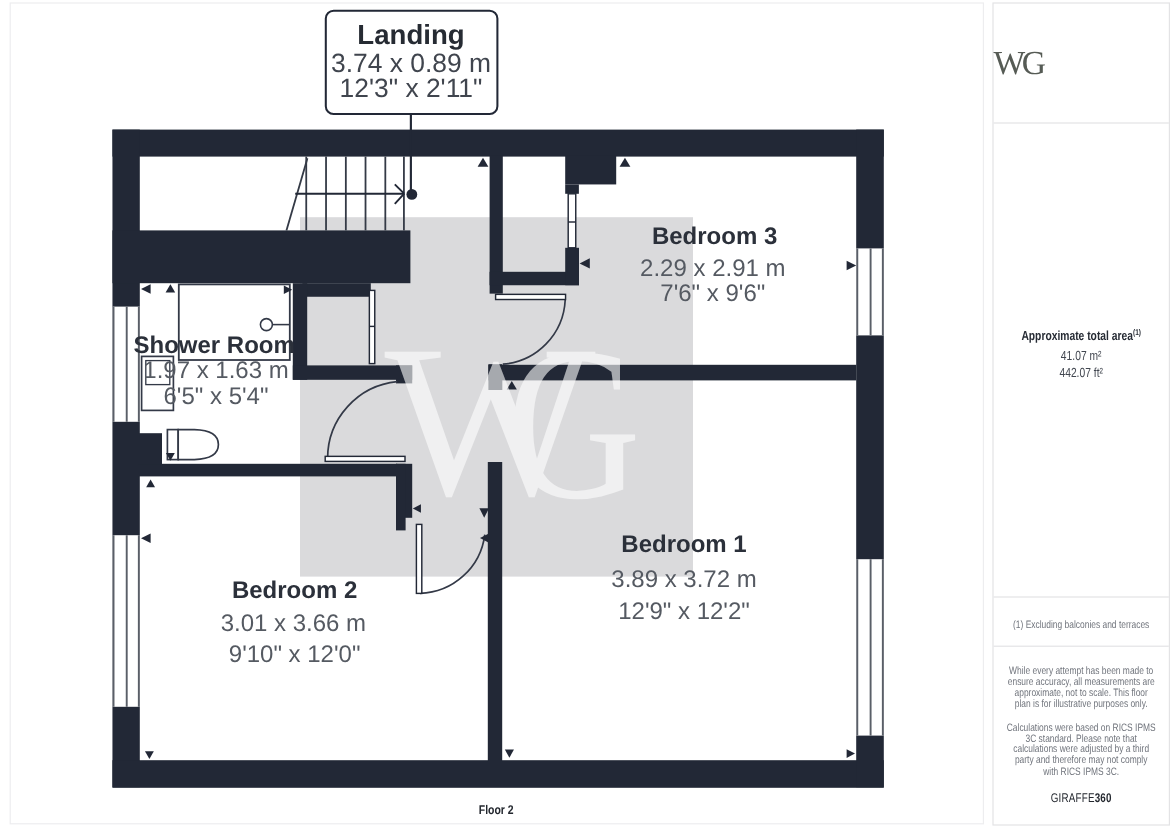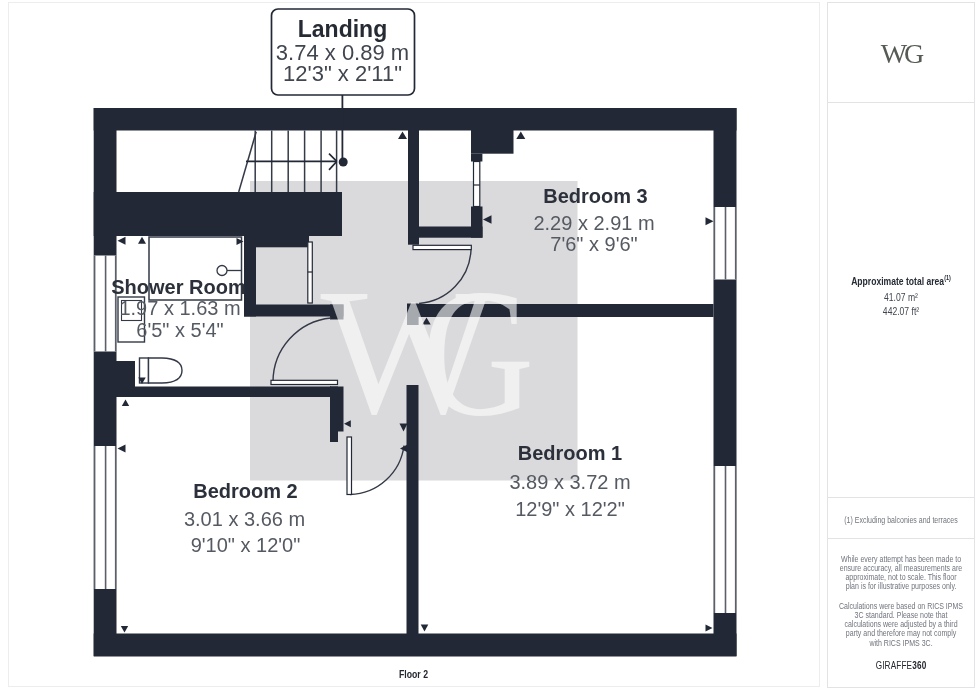--- a/index.html
+++ b/index.html
@@ -12,21 +12,21 @@
 <div class="abs" style="left:8px;top:2px;width:812px;height:685px;border:1px solid #ededef;box-sizing:border-box;"></div>
 
 <div class="abs" style="left:827px;top:2px;width:148px;height:686px;border:1px solid #e3e3e5;box-sizing:border-box;"></div>
 
 <div class="abs" style="left:828px;top:102px;width:146px;height:1px;background:#e3e3e5;"></div>
 
 <div class="abs" style="left:828px;top:497px;width:146px;height:1px;background:#e3e3e5;"></div>
 
 <div class="abs" style="left:828px;top:538px;width:146px;height:1px;background:#e3e3e5;"></div>
 
-<div class="abs" style="left:828px;top:38px;width:146px;text-align:center;font-family:'Liberation Serif',serif;font-size:28px;color:#565b55;letter-spacing:-3px;">WG</div>
+<div class="abs" style="left:828px;top:38px;width:146px;text-align:left;font-family:'Liberation Serif',serif;font-size:28px;color:#565b55;letter-spacing:-3px;">WG</div>
 
 <div class="abs" style="left:813px;top:273.5px;width:176px;text-align:center;font-size:11px;font-weight:bold;color:#262b34;transform:scaleX(0.78);">Approximate total area<span style="font-size:7px;vertical-align:super;">(1)</span></div>
 
 <div class="abs" style="left:813px;top:291px;width:176px;text-align:center;font-size:11px;color:#41464f;transform:scaleX(0.78);">41.07 m²</div>
 
 <div class="abs" style="left:813px;top:305px;width:176px;text-align:center;font-size:11px;color:#41464f;transform:scaleX(0.78);">442.07 ft²</div>
 
 <div class="abs" style="left:813px;top:514.5px;width:176px;text-align:center;font-size:9px;color:#70747c;transform:scaleX(0.78);">(1) Excluding balconies and terraces</div>
 
 <div class="abs" style="left:813px;top:554.5px;width:176px;text-align:center;font-size:9px;line-height:9.2px;color:#70747c;transform:scaleX(0.78);">While every attempt has been made to<br>ensure accuracy, all measurements are<br>approximate, not to scale. This floor<br>plan is for illustrative purposes only.</div>

